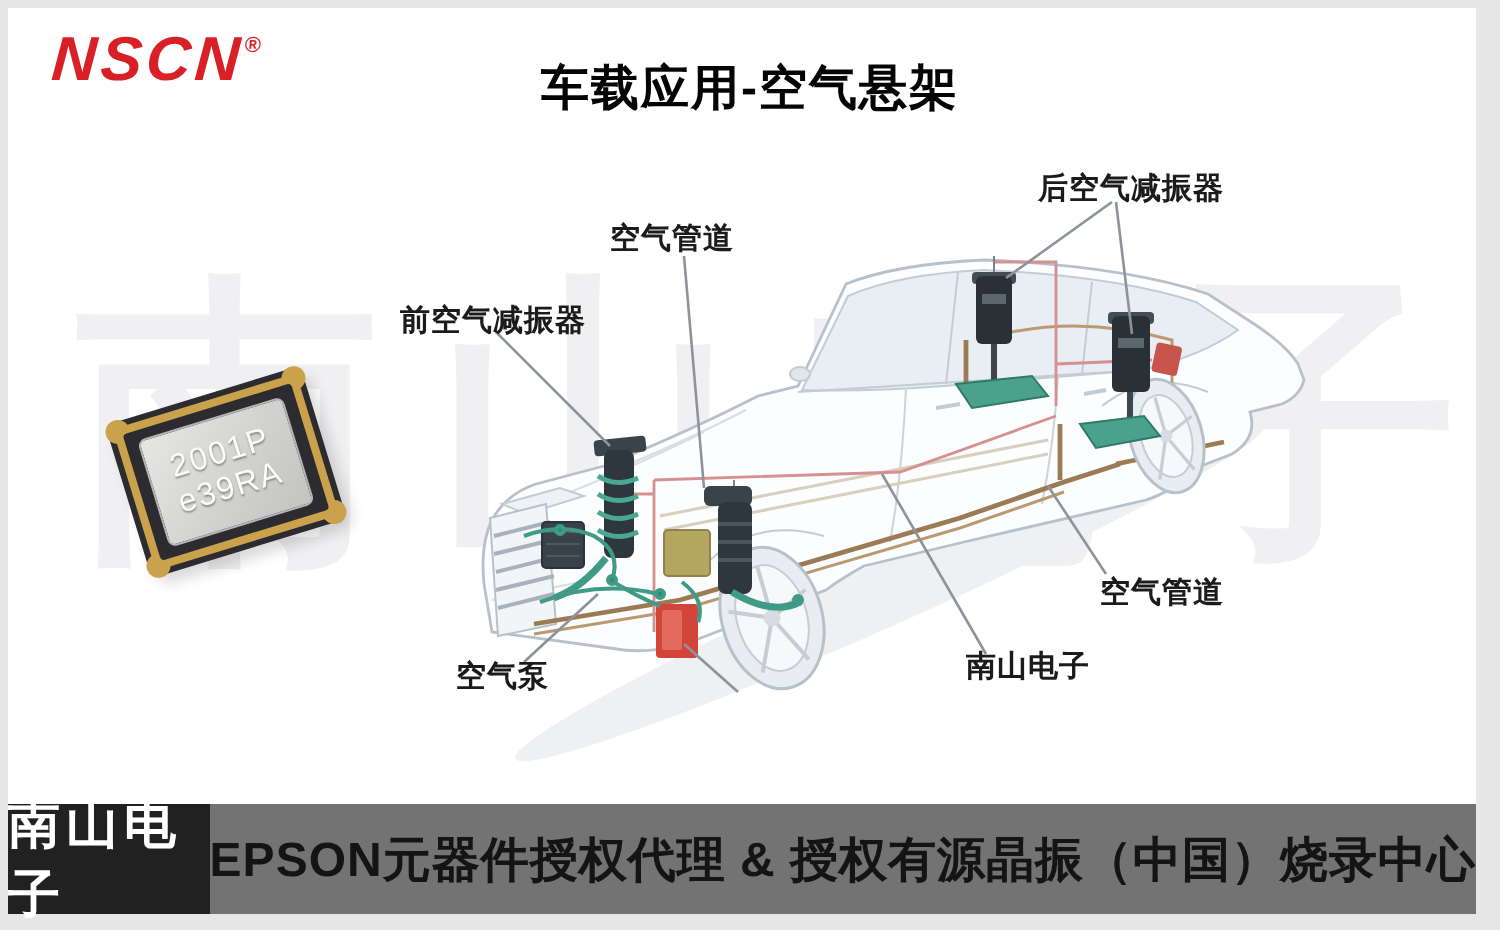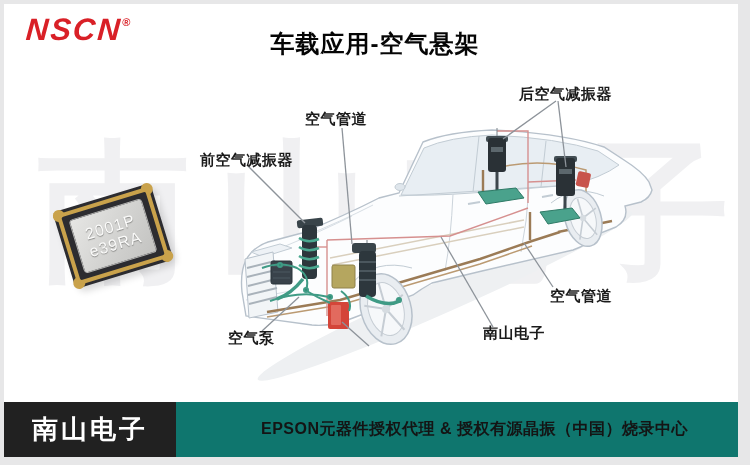--- a/index.html
+++ b/index.html
@@ -45,23 +45,23 @@
              background:linear-gradient(135deg,#e6e6e4 0%,#d2d2d0 55%,#c3c3c1 100%);
              border:1px solid #b5b5b3;border-radius:4px;
              display:flex;flex-direction:column;align-items:center;justify-content:center;
              font-size:16px;line-height:1.15;color:#fbfbfa;letter-spacing:1px;
              text-shadow:0 1px 1px #8a8a88;}
 
   
   .footer{position:absolute;left:4px;top:402px;width:734px;height:55px;display:flex;z-index:4;}
   .brand{width:172px;background:#212121;color:#ffffff;font-size:26px;font-weight:bold;
          letter-spacing:3px;display:flex;align-items:center;justify-content:center;}
-  .tagline{flex:1;background:#0f766e;color:#141414;font-size:16px;font-weight:bold;
+  .tagline{flex:1;background:#737373;color:#141414;font-size:24px;font-weight:bold;
            display:flex;align-items:center;justify-content:center;letter-spacing:0.5px;
-           white-space:nowrap;padding-left:35px;}
+           white-space:nowrap;}
 </style>
 </head>
 <body>
 
 <div class="page"></div>
 
 <div class="stage">
 
   <div class="watermark">南山电子</div>
 

